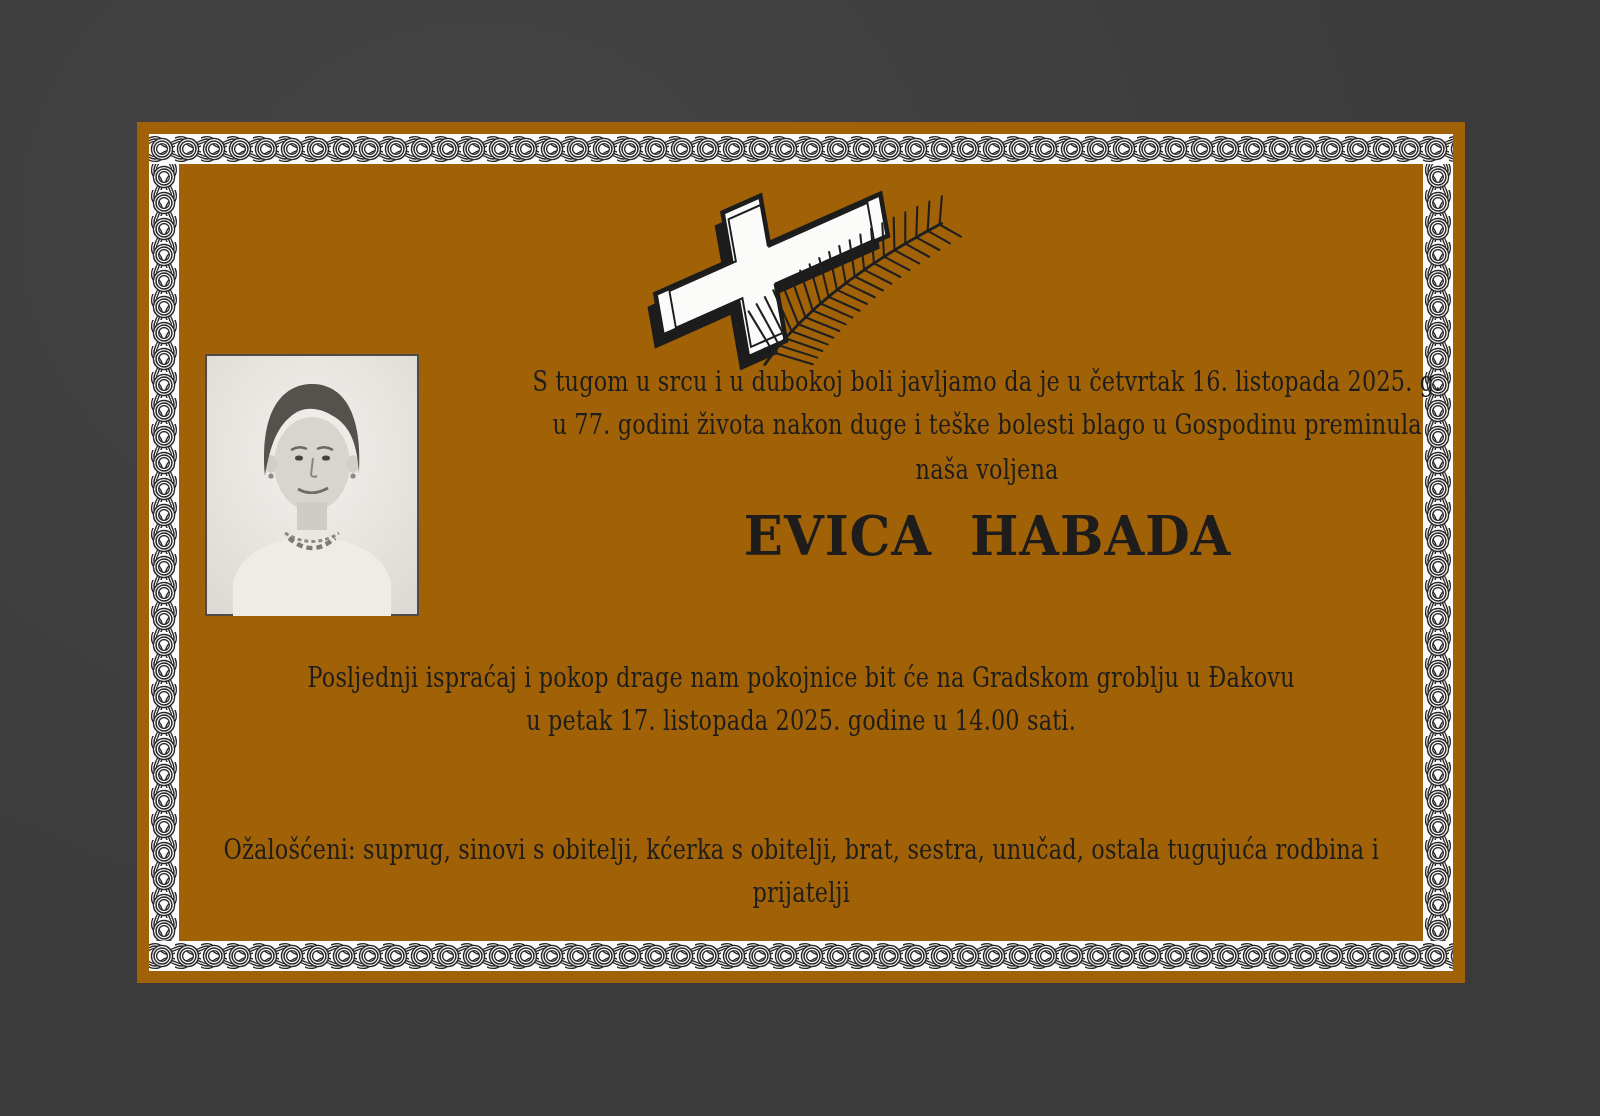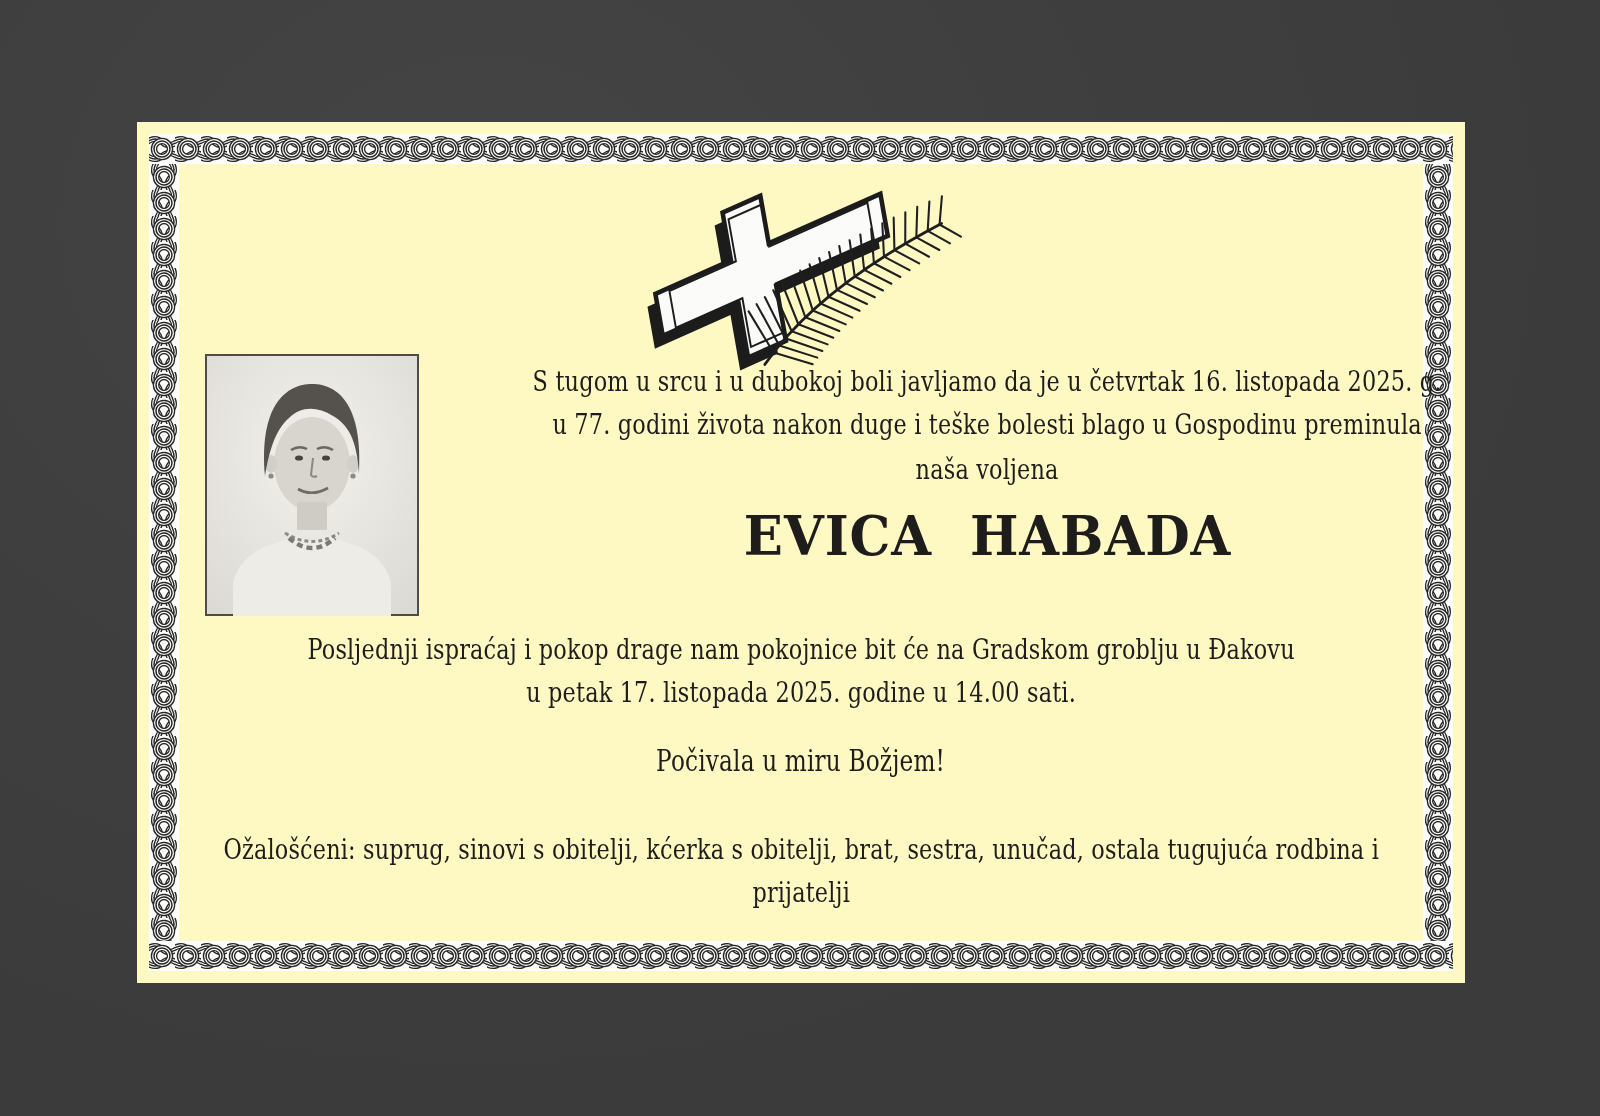--- a/index.html
+++ b/index.html
@@ -5,21 +5,21 @@
   html,body{margin:0;padding:0;}
   body{
     width:1600px;height:1116px;
     background:#3e3e3e;
     background-image:radial-gradient(ellipse at 30% 20%, rgba(255,255,255,0.03), rgba(0,0,0,0.05) 70%);
     font-family:"DejaVu Serif","Liberation Serif",serif;
     position:relative;overflow:hidden;
   }
   .card{
     position:absolute;left:137px;top:122px;width:1328px;height:861px;
-    background:#fef9c3;
+    background:#a16207;
   }
   .strip{position:absolute;}
   .strip.top{left:12px;top:12px;}
   .strip.bottom{left:12px;top:819px;}
   .strip.left{left:12px;top:42px;}
   .strip.right{left:1286px;top:42px;}
   .content{position:absolute;inset:0;color:#1e1d1b;}
   .cross-wrap{
     position:absolute;top:62px;left:50%;margin-left:-178px;width:340px;height:178px;
   }
@@ -43,21 +43,21 @@
   .deceased-name{
     margin-top:16px;
     font-size:54px;font-weight:bold;line-height:1.1;
     letter-spacing:1px;word-spacing:20px;white-space:nowrap;
     transform:scaleX(0.95);transform-origin:50% 0;
   }
   .block{
     position:absolute;left:0;right:0;
     display:flex;flex-direction:column;align-items:center;
   }
-  .block.funeral{top:506px;}
+  .block.funeral{top:534px;}
   .block.farewell{top:618px;}
   .block.farewell .line{font-size:29px;}
   .block.mourners{top:706px;}
   svg{display:block;}
   .defs-holder{position:absolute;width:0;height:0;overflow:hidden;}
 </style>
 </head>
 <body>
 
 <svg class="defs-holder" aria-hidden="true">
@@ -192,25 +192,20 @@
       </div>
     </div>
 
     <div class="block funeral">
       <div class="sq">
         <div class="line">Posljednji ispraćaj i pokop drage nam pokojnice bit će na Gradskom groblju u Đakovu</div>
         <div class="line">u petak 17. listopada 2025. godine u 14.00 sati.</div>
       </div>
     </div>
 
-    <div class="block farewell">
-      <div class="sq">
-        <div class="line">Počivala u miru Božjem!</div>
-      </div>
-    </div>
 
     <div class="block mourners">
       <div class="sq">
         <div class="line">Ožalošćeni: suprug, sinovi s obitelji, kćerka s obitelji, brat, sestra, unučad, ostala tugujuća rodbina i</div>
         <div class="line">prijatelji</div>
       </div>
     </div>
 
   </div>
 </div>

